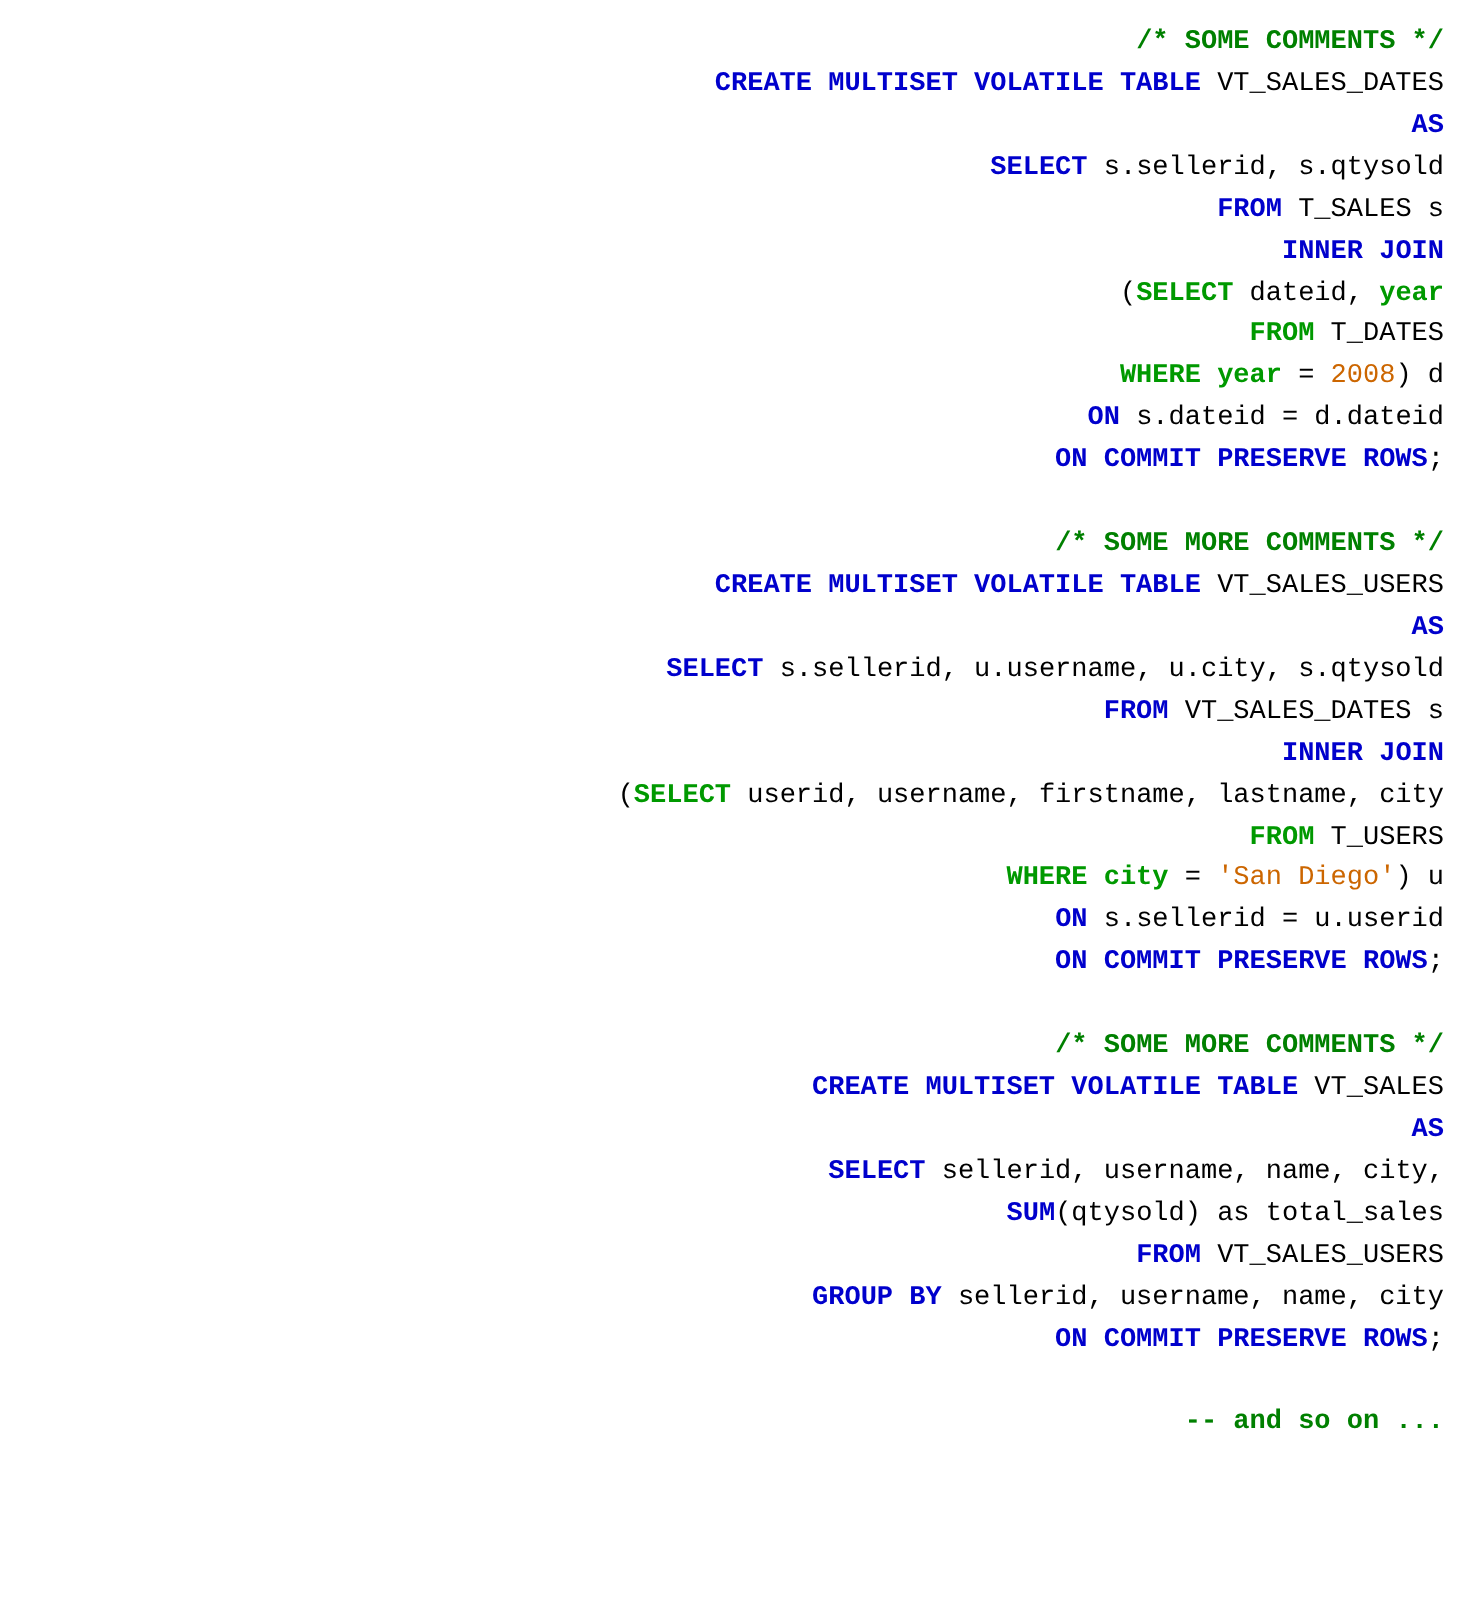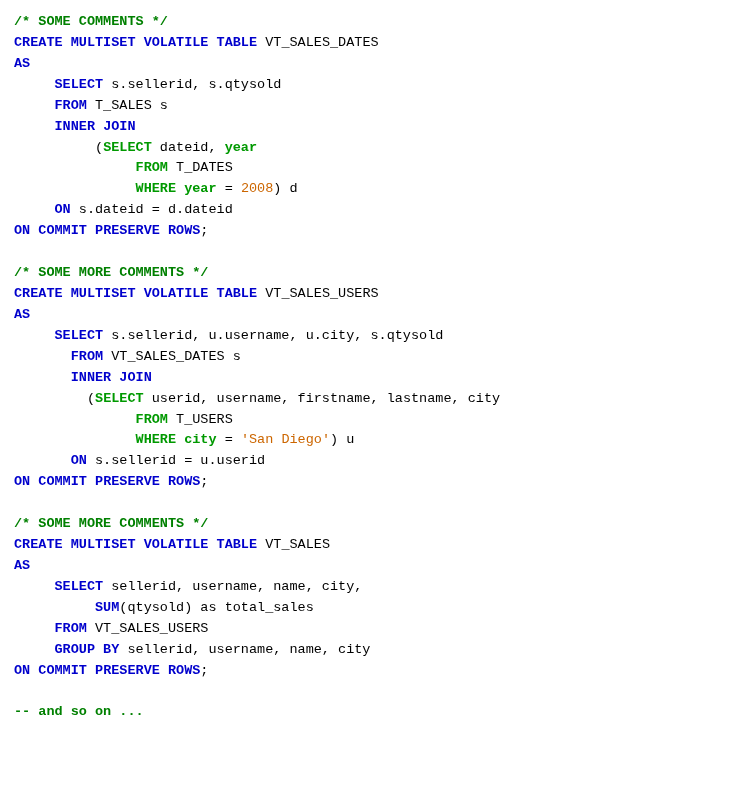--- a/index.html
+++ b/index.html
@@ -23,20 +23,21 @@
     .subquery-keyword { color: #009900; font-weight: bold; }
     .year-value { color: #cc6600; }
     .plain { color: #000000; }
 
     pre {
       white-space: pre-wrap;
       word-break: break-word;
       font-family: 'Courier New', Courier, monospace;
       font-size: 13.5px;
       line-height: 1.55;
+      text-align: right;
     }
   </style>
 </head>
 <body>
 
 <pre><span class="comment">/* SOME COMMENTS */</span>
 <span class="keyword">CREATE</span><span class="plain"> </span><span class="keyword">MULTISET</span><span class="plain"> </span><span class="keyword">VOLATILE</span><span class="plain"> </span><span class="keyword">TABLE</span><span class="plain"> VT_SALES_DATES</span>
 <span class="keyword">AS</span>
 <span class="plain">     </span><span class="keyword">SELECT</span><span class="plain"> s.sellerid, s.qtysold</span>
 <span class="plain">     </span><span class="keyword">FROM</span><span class="plain"> T_SALES s</span>

